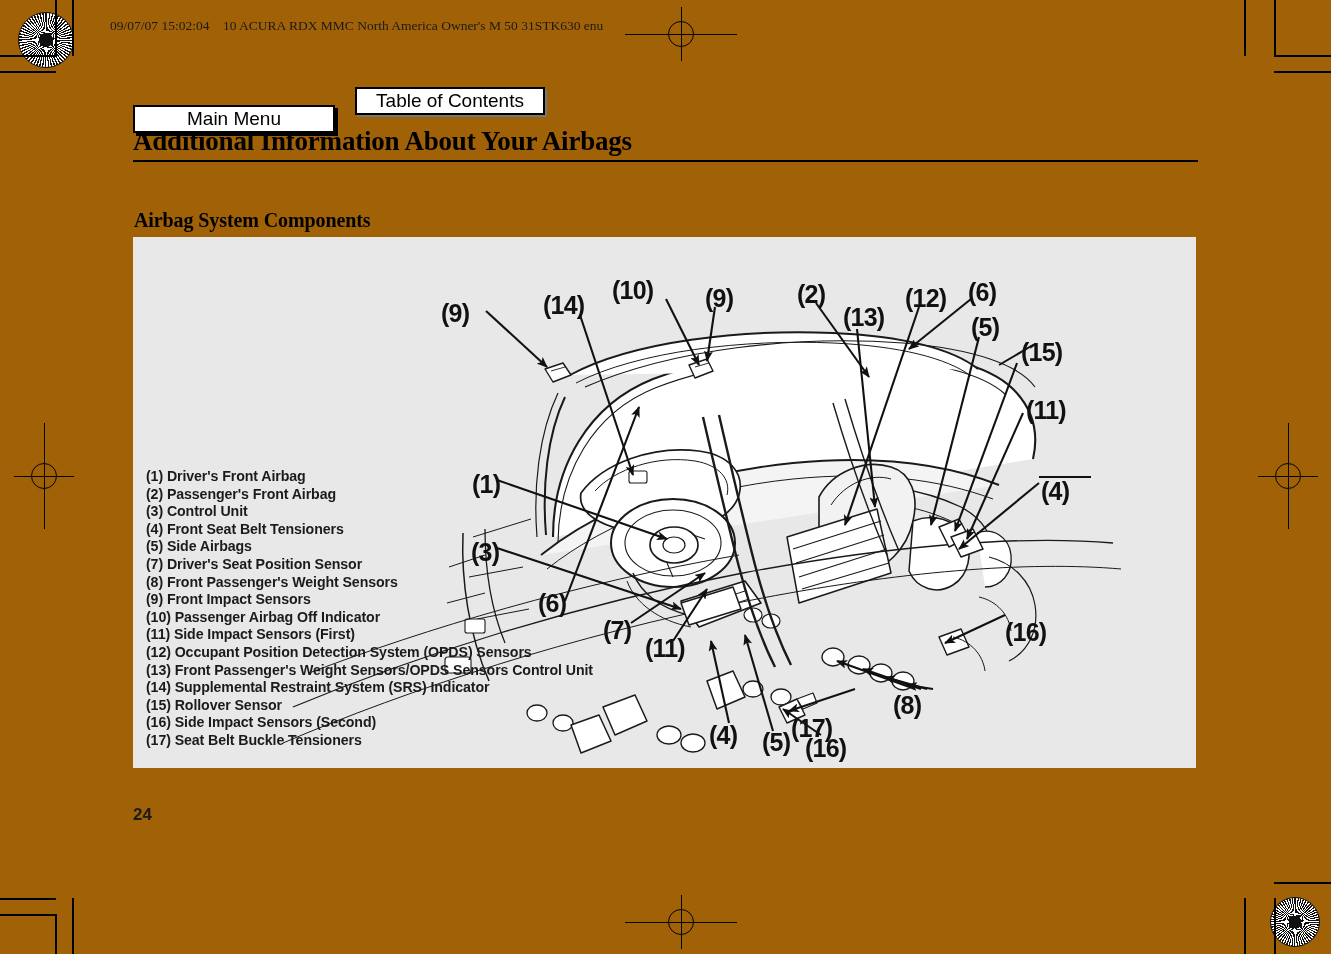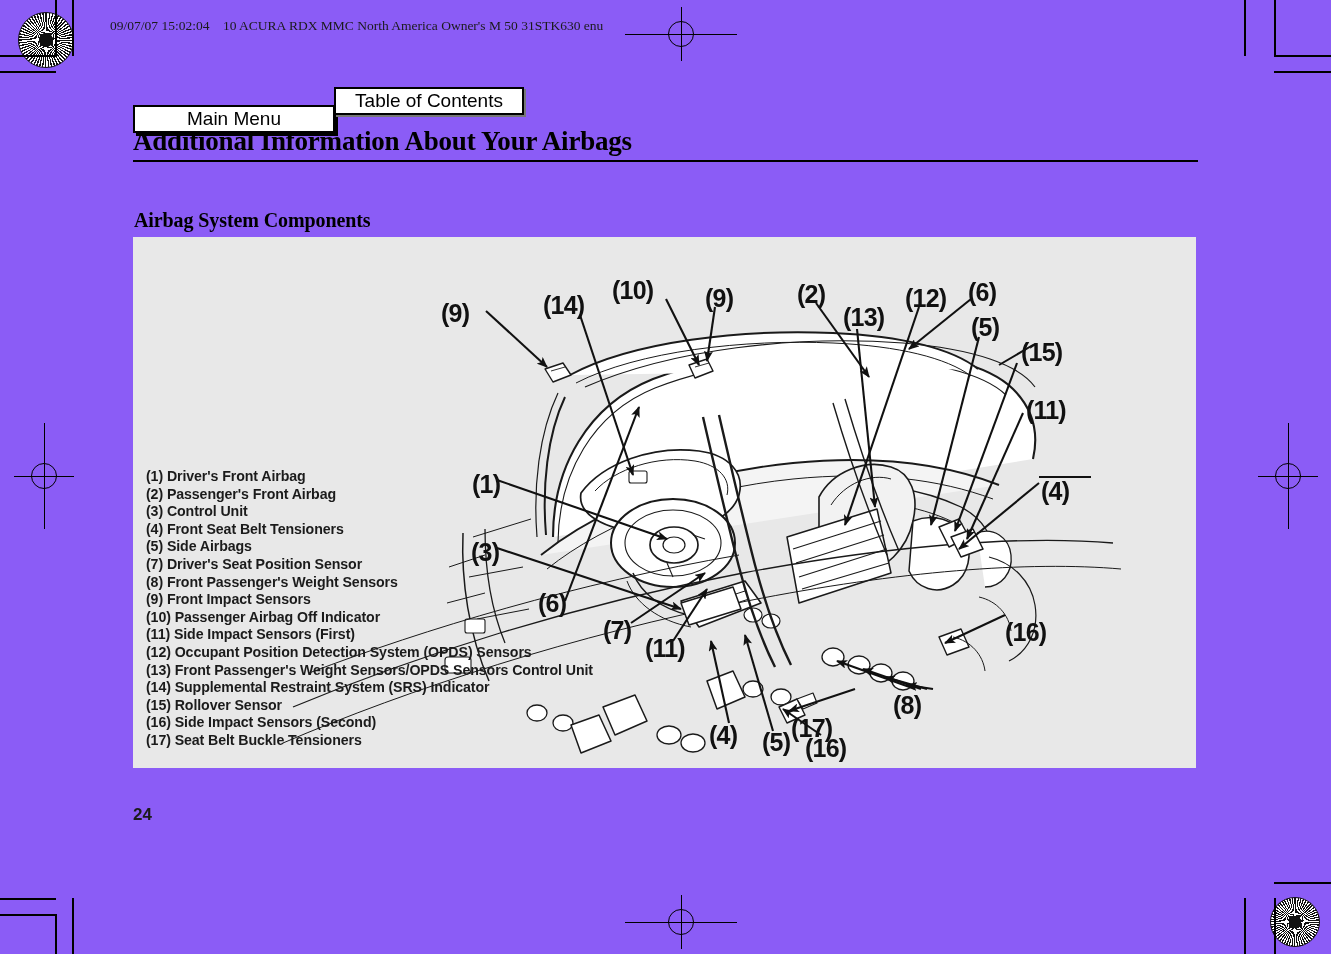--- a/index.html
+++ b/index.html
@@ -2,21 +2,21 @@
 <html><head>
 <meta charset="utf-8">
 <style>
   * { box-sizing: border-box; margin: 0; padding: 0; }
   html, body {
     width: 1331px; height: 954px;
     background: #ffffff;
     font-family: "Liberation Sans", sans-serif;
     overflow: hidden;
   }
-  #page { position: relative; width: 1331px; height: 954px; background: #8b5cf6; }
+  #page { position: relative; width: 1331px; height: 954px; background: #a16207; }
 
   
   .reg-star {
     position: absolute; border-radius: 50%;
     background:
       radial-gradient(circle at 50% 50%, #111 0 18%, rgba(0,0,0,0) 19%),
       repeating-conic-gradient(from 0deg, #111 0deg 3.2deg, #ffffff 3.2deg 6.4deg);
     border: 1px solid #111;
   }
   .reg-cross { position: absolute; }
@@ -51,21 +51,21 @@
     display: flex; align-items: center; justify-content: center;
     cursor: pointer;
   }
   #btn-main-menu {
     left: 133px; top: 87px; width: 202px; height: 28px;
     border: 2.5px solid #000;
     box-shadow: 3px 3px 0 #000;
     margin-top: 18px;
   }
   #btn-toc {
-    left: 334px; top: 87px; width: 190px; height: 28px;
+    left: 355px; top: 87px; width: 190px; height: 28px;
     border: 2.5px solid #000;
     box-shadow: 2px 2px 0 #777;
   }
 
   
   #page-title {
     position: absolute; left: 133px; top: 126px;
     font-family: "Liberation Serif", serif;
     font-weight: bold; font-size: 27px; color: #000;
     letter-spacing: -0.2px;

